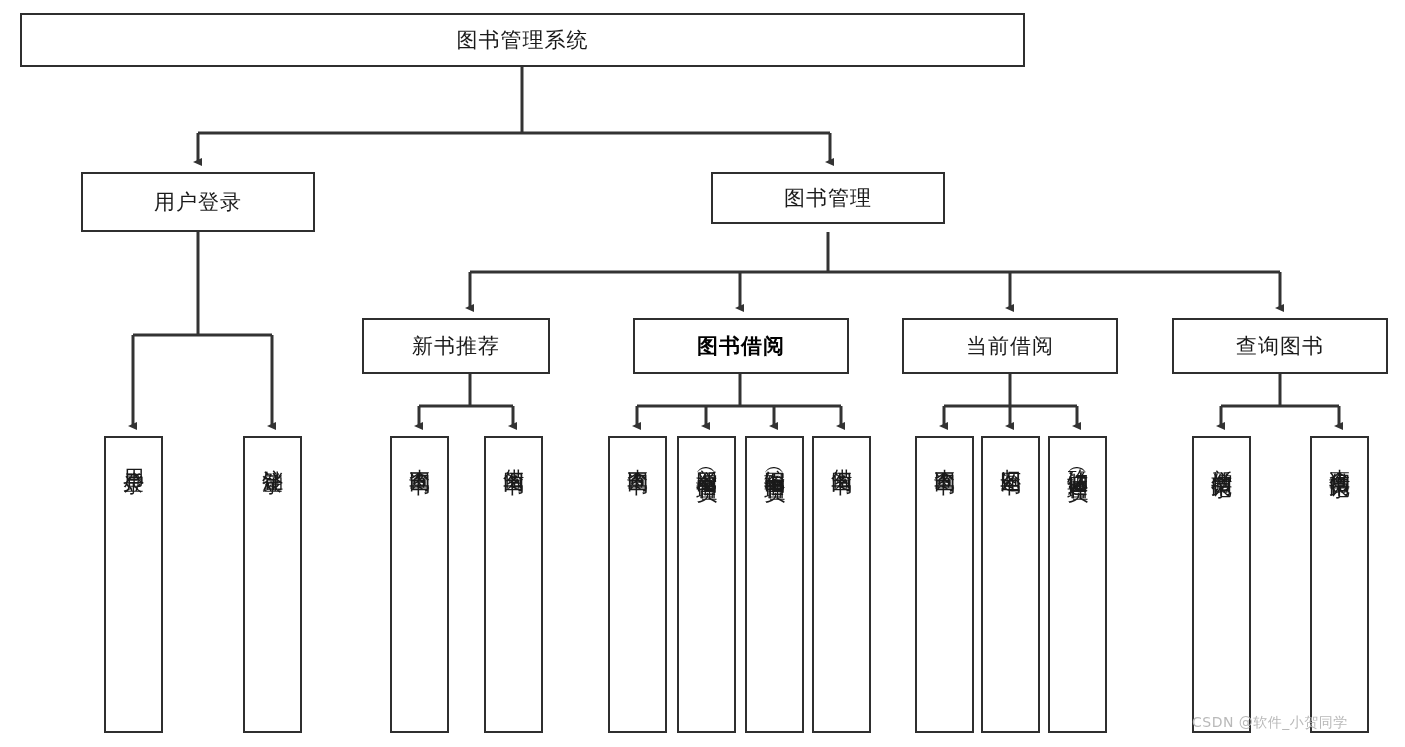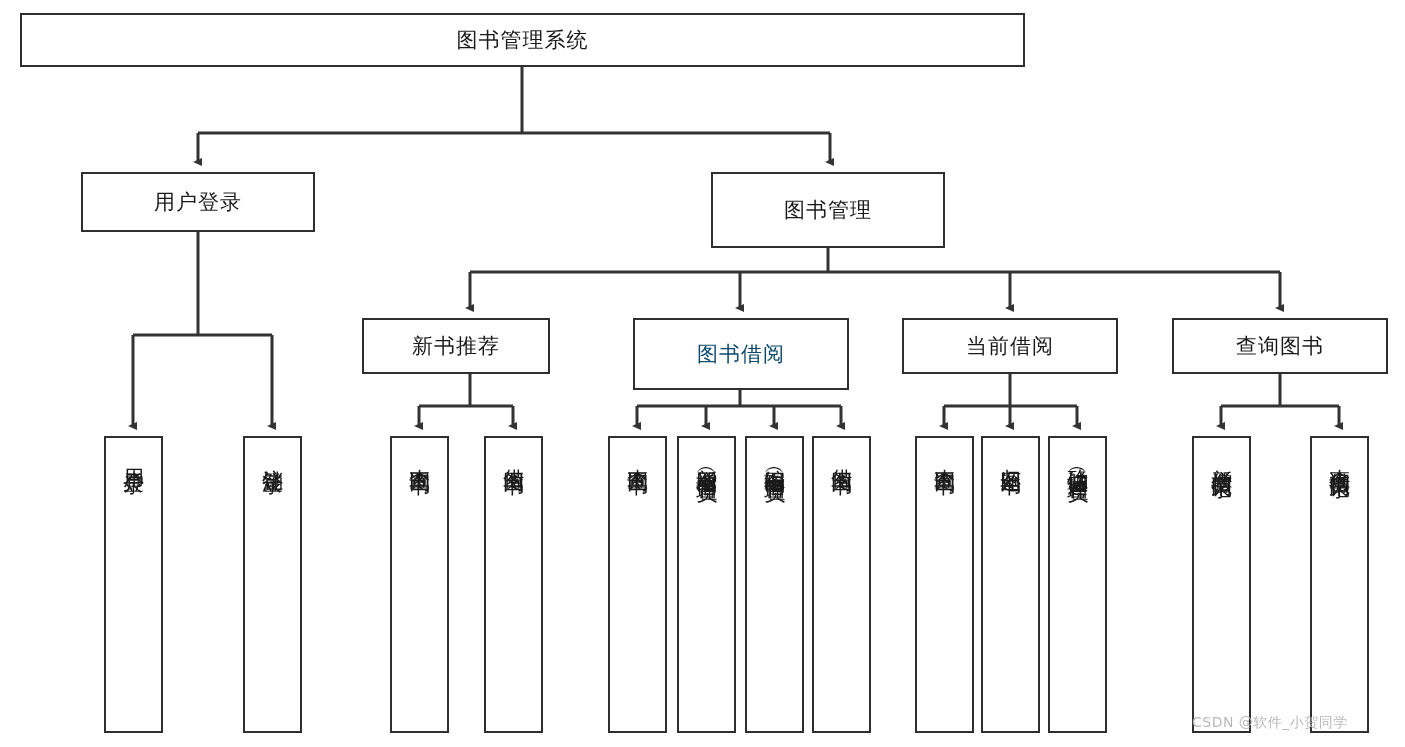--- a/index.html
+++ b/index.html
@@ -130,28 +130,28 @@
     </g>
   </svg>
 
   <div class="node horizontal" id="node-root" style="left: 20px; top: 13px; width: 1005px; height: 54px; border-color: rgb(47, 47, 47); color: rgb(26, 26, 26);">
     <span>图书管理系统</span>
   </div>
 
   <div class="node horizontal" id="node-l2-0" style="left: 81px; top: 172px; width: 234px; height: 60px; border-color: rgb(47, 47, 47); color: rgb(26, 26, 26);">
     <span>用户登录</span>
   </div>
-  <div class="node horizontal" id="node-l2-1" style="left: 711px; top: 172px; width: 234px; height: 76px; border-color: rgb(47, 47, 47); color: rgb(26, 26, 26);">
+  <div class="node horizontal" id="node-l2-1" style="left: 711px; top: 172px; width: 234px; height: 52px; border-color: rgb(47, 47, 47); color: rgb(26, 26, 26);">
     <span>图书管理</span>
   </div>
 
   <div class="node horizontal" id="node-l3-0" style="left: 362px; top: 318px; width: 188px; height: 56px; border-color: rgb(47, 47, 47); color: rgb(26, 26, 26);">
     <span>新书推荐</span>
   </div>
-  <div class="node horizontal" id="node-l3-1" style="left: 633px; top: 318px; width: 216px; height: 72px; border-color: rgb(47, 47, 47); color: #0c4a6e;">
+  <div class="node horizontal" id="node-l3-1" style="left: 633px; top: 318px; width: 216px; height: 56px; border-color: rgb(47, 47, 47); color: #000000; font-weight: bold;">
     <span>图书借阅</span>
   </div>
   <div class="node horizontal" id="node-l3-2" style="left: 902px; top: 318px; width: 216px; height: 56px; border-color: rgb(47, 47, 47); color: rgb(26, 26, 26);">
     <span>当前借阅</span>
   </div>
   <div class="node horizontal" id="node-l3-3" style="left: 1172px; top: 318px; width: 216px; height: 56px; border-color: rgb(47, 47, 47); color: rgb(26, 26, 26);">
     <span>查询图书</span>
   </div>
 
   <div class="node vertical" id="node-leaf-0" style="left: 104px; top: 436px; width: 59px; height: 297px; border-color: rgb(47, 47, 47); color: rgb(26, 26, 26);">

